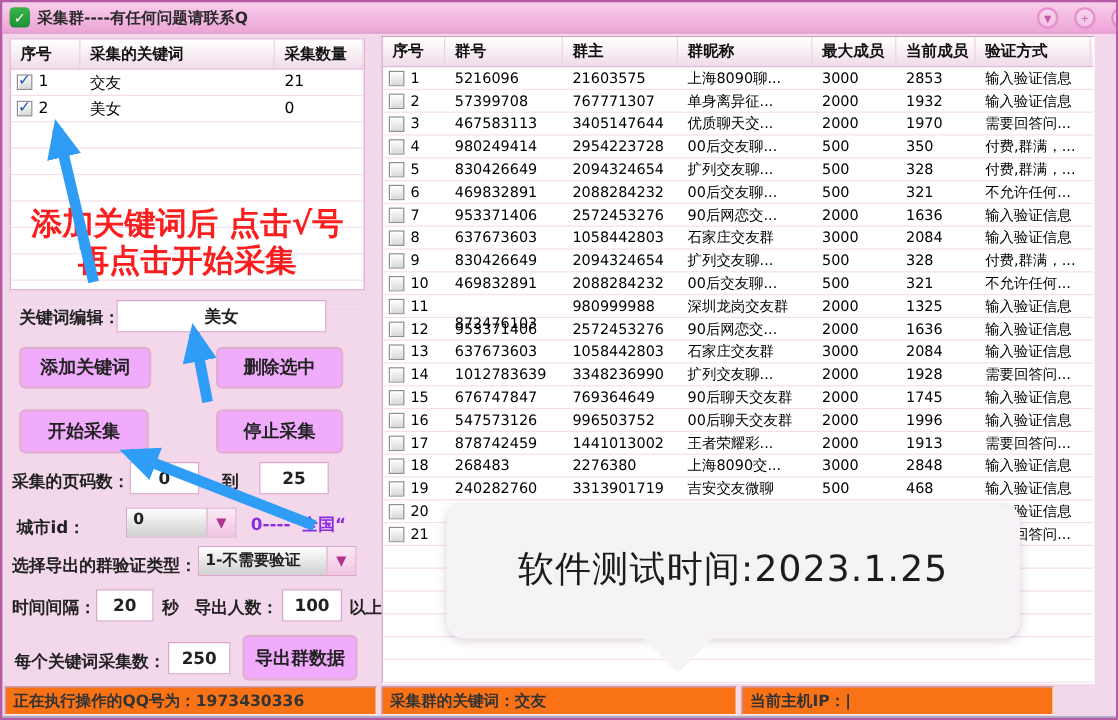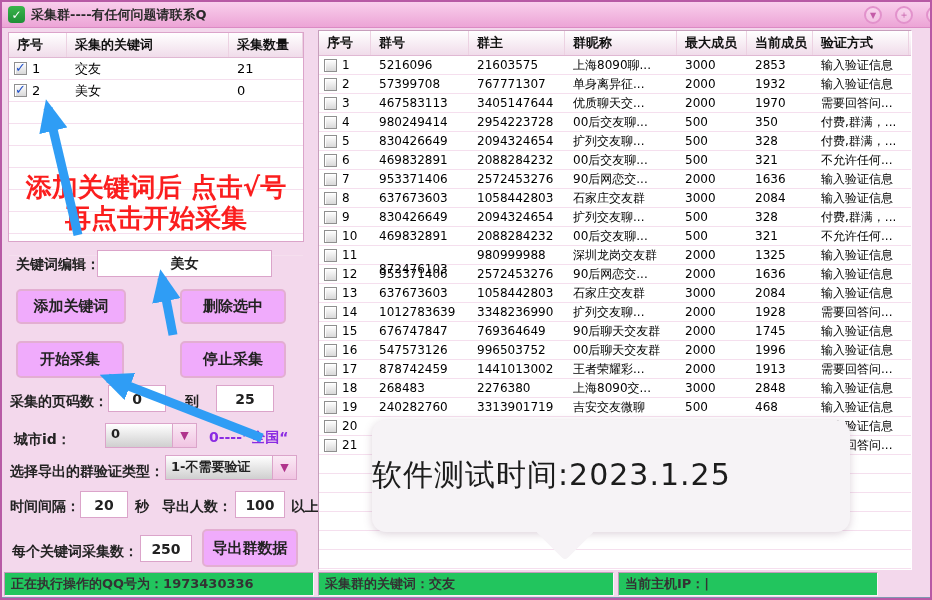--- a/index.html
+++ b/index.html
@@ -84,25 +84,25 @@
     text-align:center; color:#fb1e1e; font-weight:700; font-size:26px; line-height:31px; }
 
   .hint-purple { position:absolute; font-size:14px; font-weight:700; color:#8a2be2; }
 
   
   .bubble { position:absolute; left:370px; top:418px; width:478px; height:112px;
     background:#f6f3f6; border-radius:14px; z-index:9;
     box-shadow:0 2px 8px rgba(120,80,110,.25); }
   .bubble .tail { position:absolute; left:172px; top:90px; width:42px; height:42px;
     background:#f6f3f6; transform:rotate(45deg); border-radius:4px; }
-  .bubble .btext { position:relative; z-index:1; line-height:110px;
+  .bubble .btext { position:relative; z-index:1; text-align:center; line-height:110px;
     font-size:30px; color:#1c1c1c; letter-spacing:1px; }
 
   
-  .statusbox { position:absolute; top:570px; height:24px; background:#22c55e;
+  .statusbox { position:absolute; top:570px; height:24px; background:#f97316;
     border:1px solid; border-color:#c49abb #fdf2fa #fdf2fa #c49abb;
     font-size:13px; font-weight:700; color:#333;
     display:flex; align-items:center; padding-left:6px; white-space:nowrap; overflow:hidden; }
   .bottomstrip { position:absolute; left:0; top:595px; width:928px; height:5px; background:#7f99b1; }
 
   .arrows { position:absolute; left:0; top:0; z-index:6; pointer-events:none; }
 </style>
 </head>
 <body>
 

